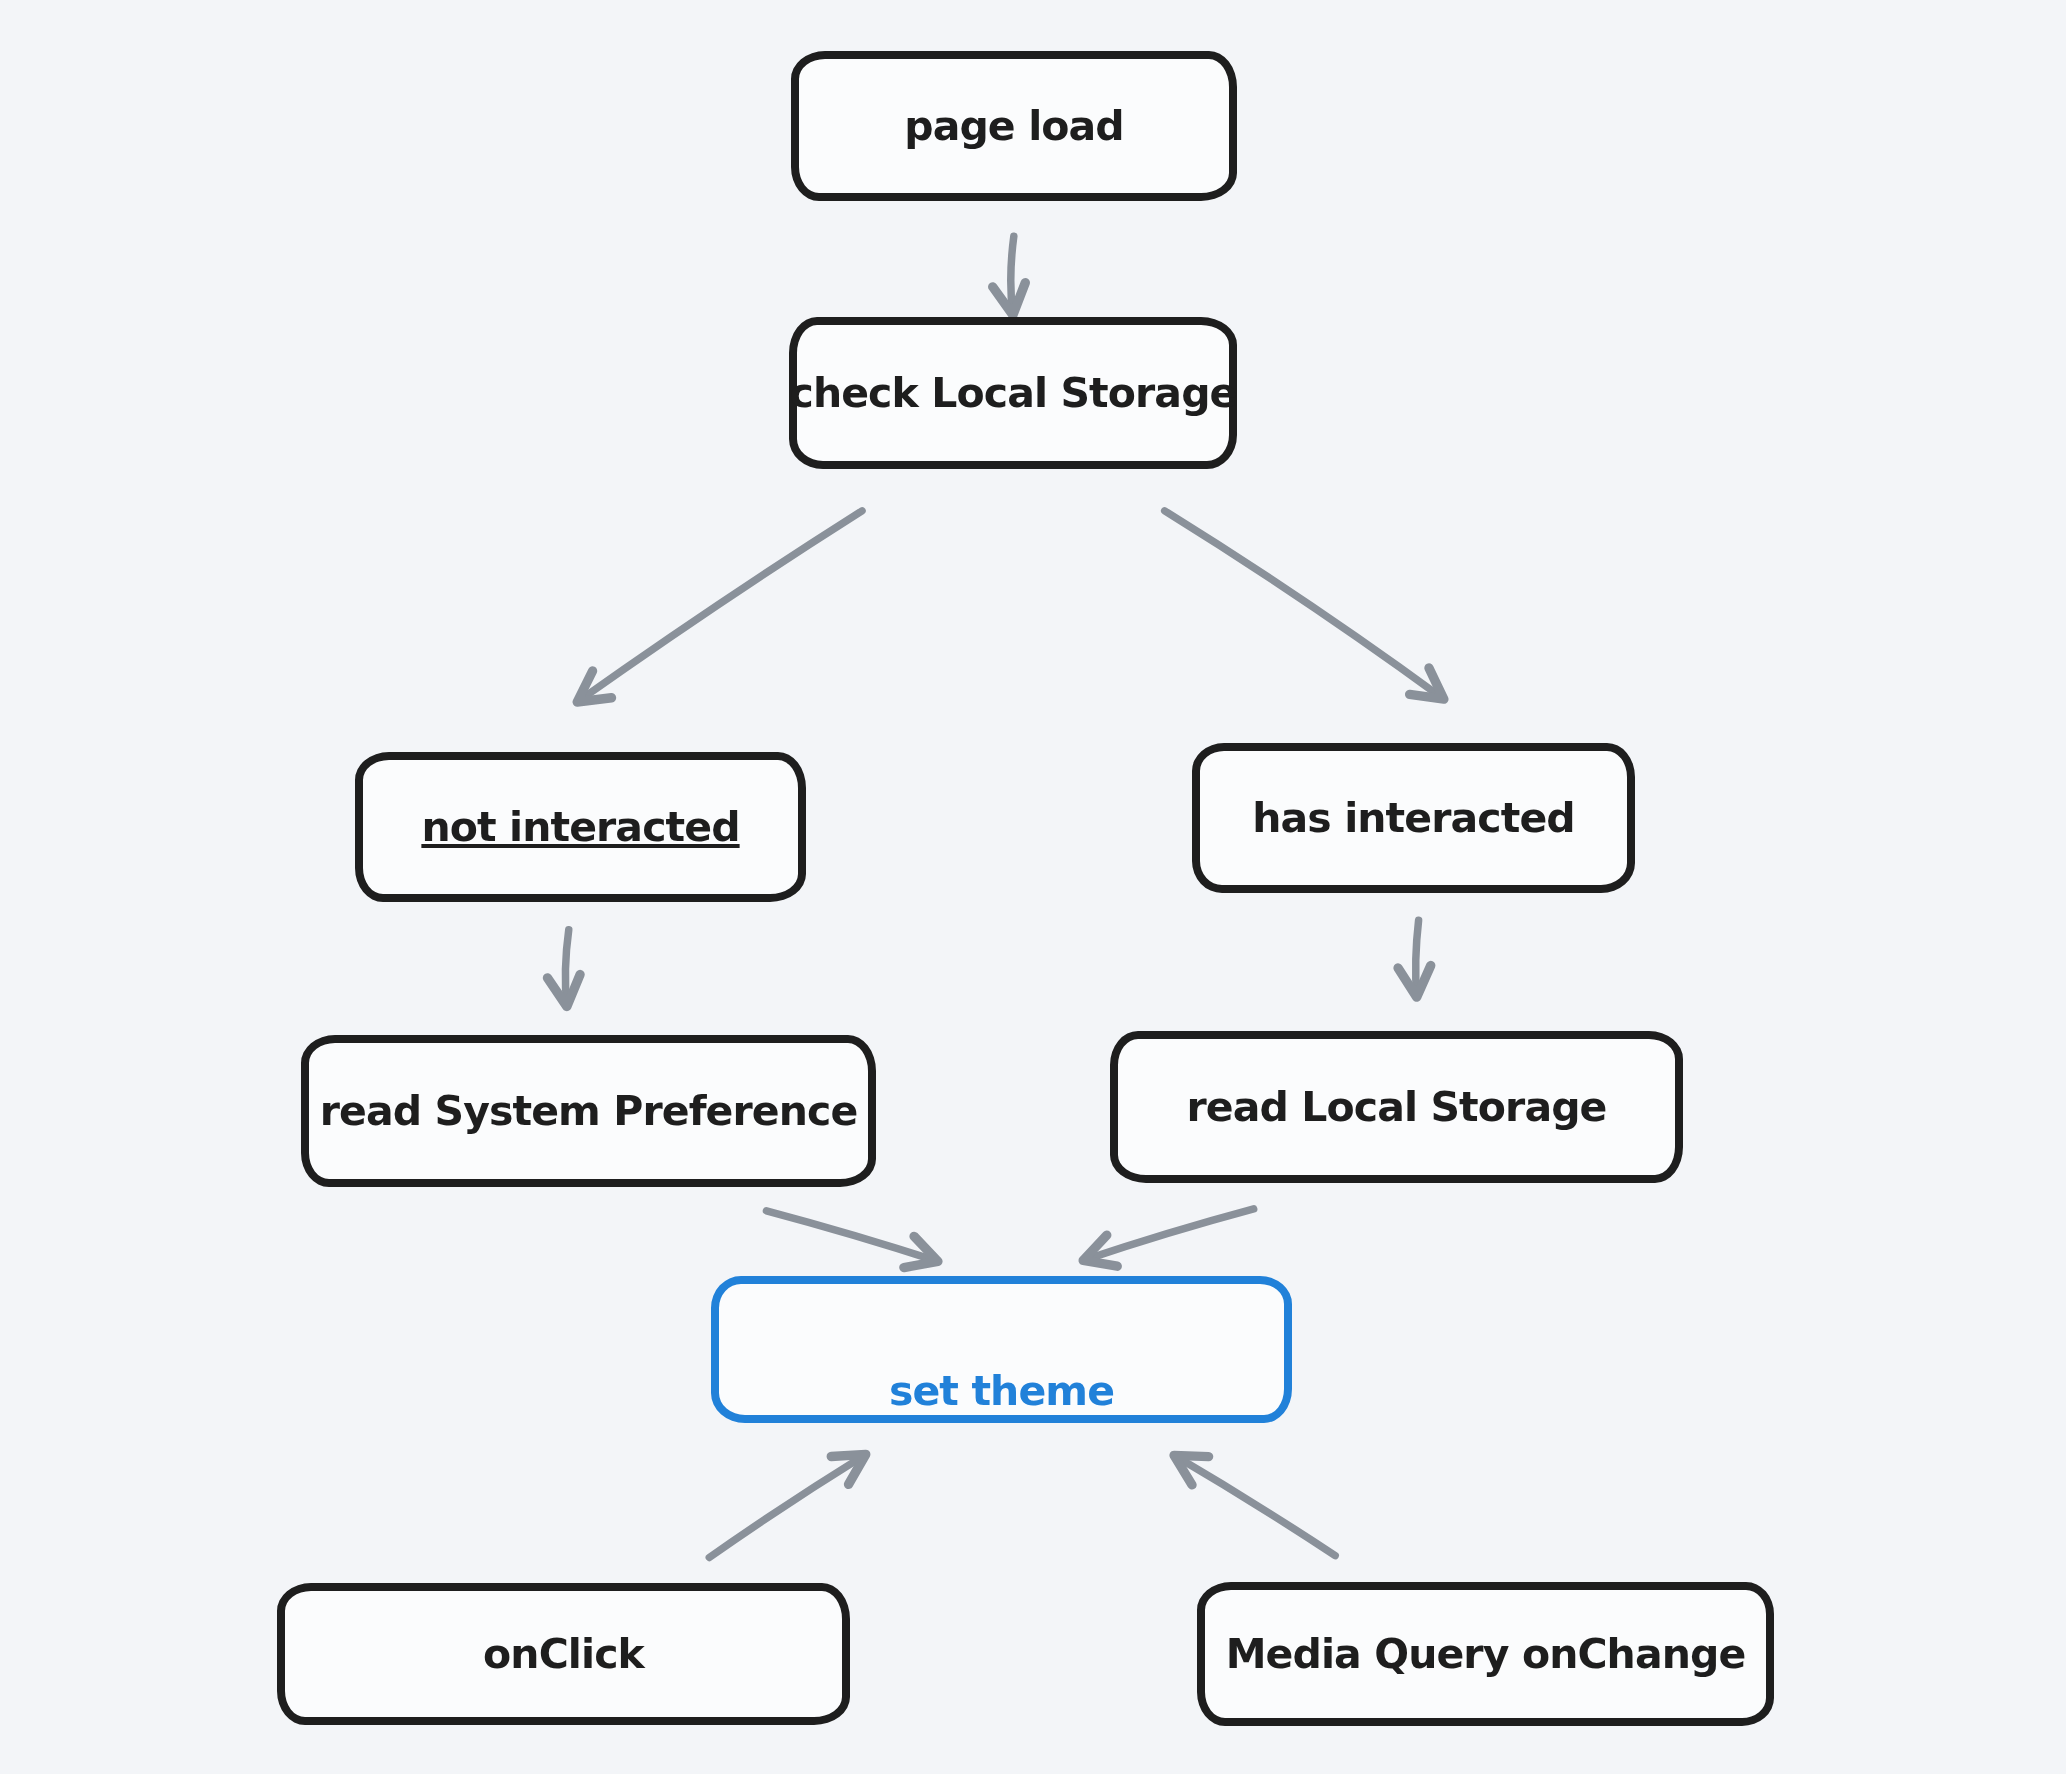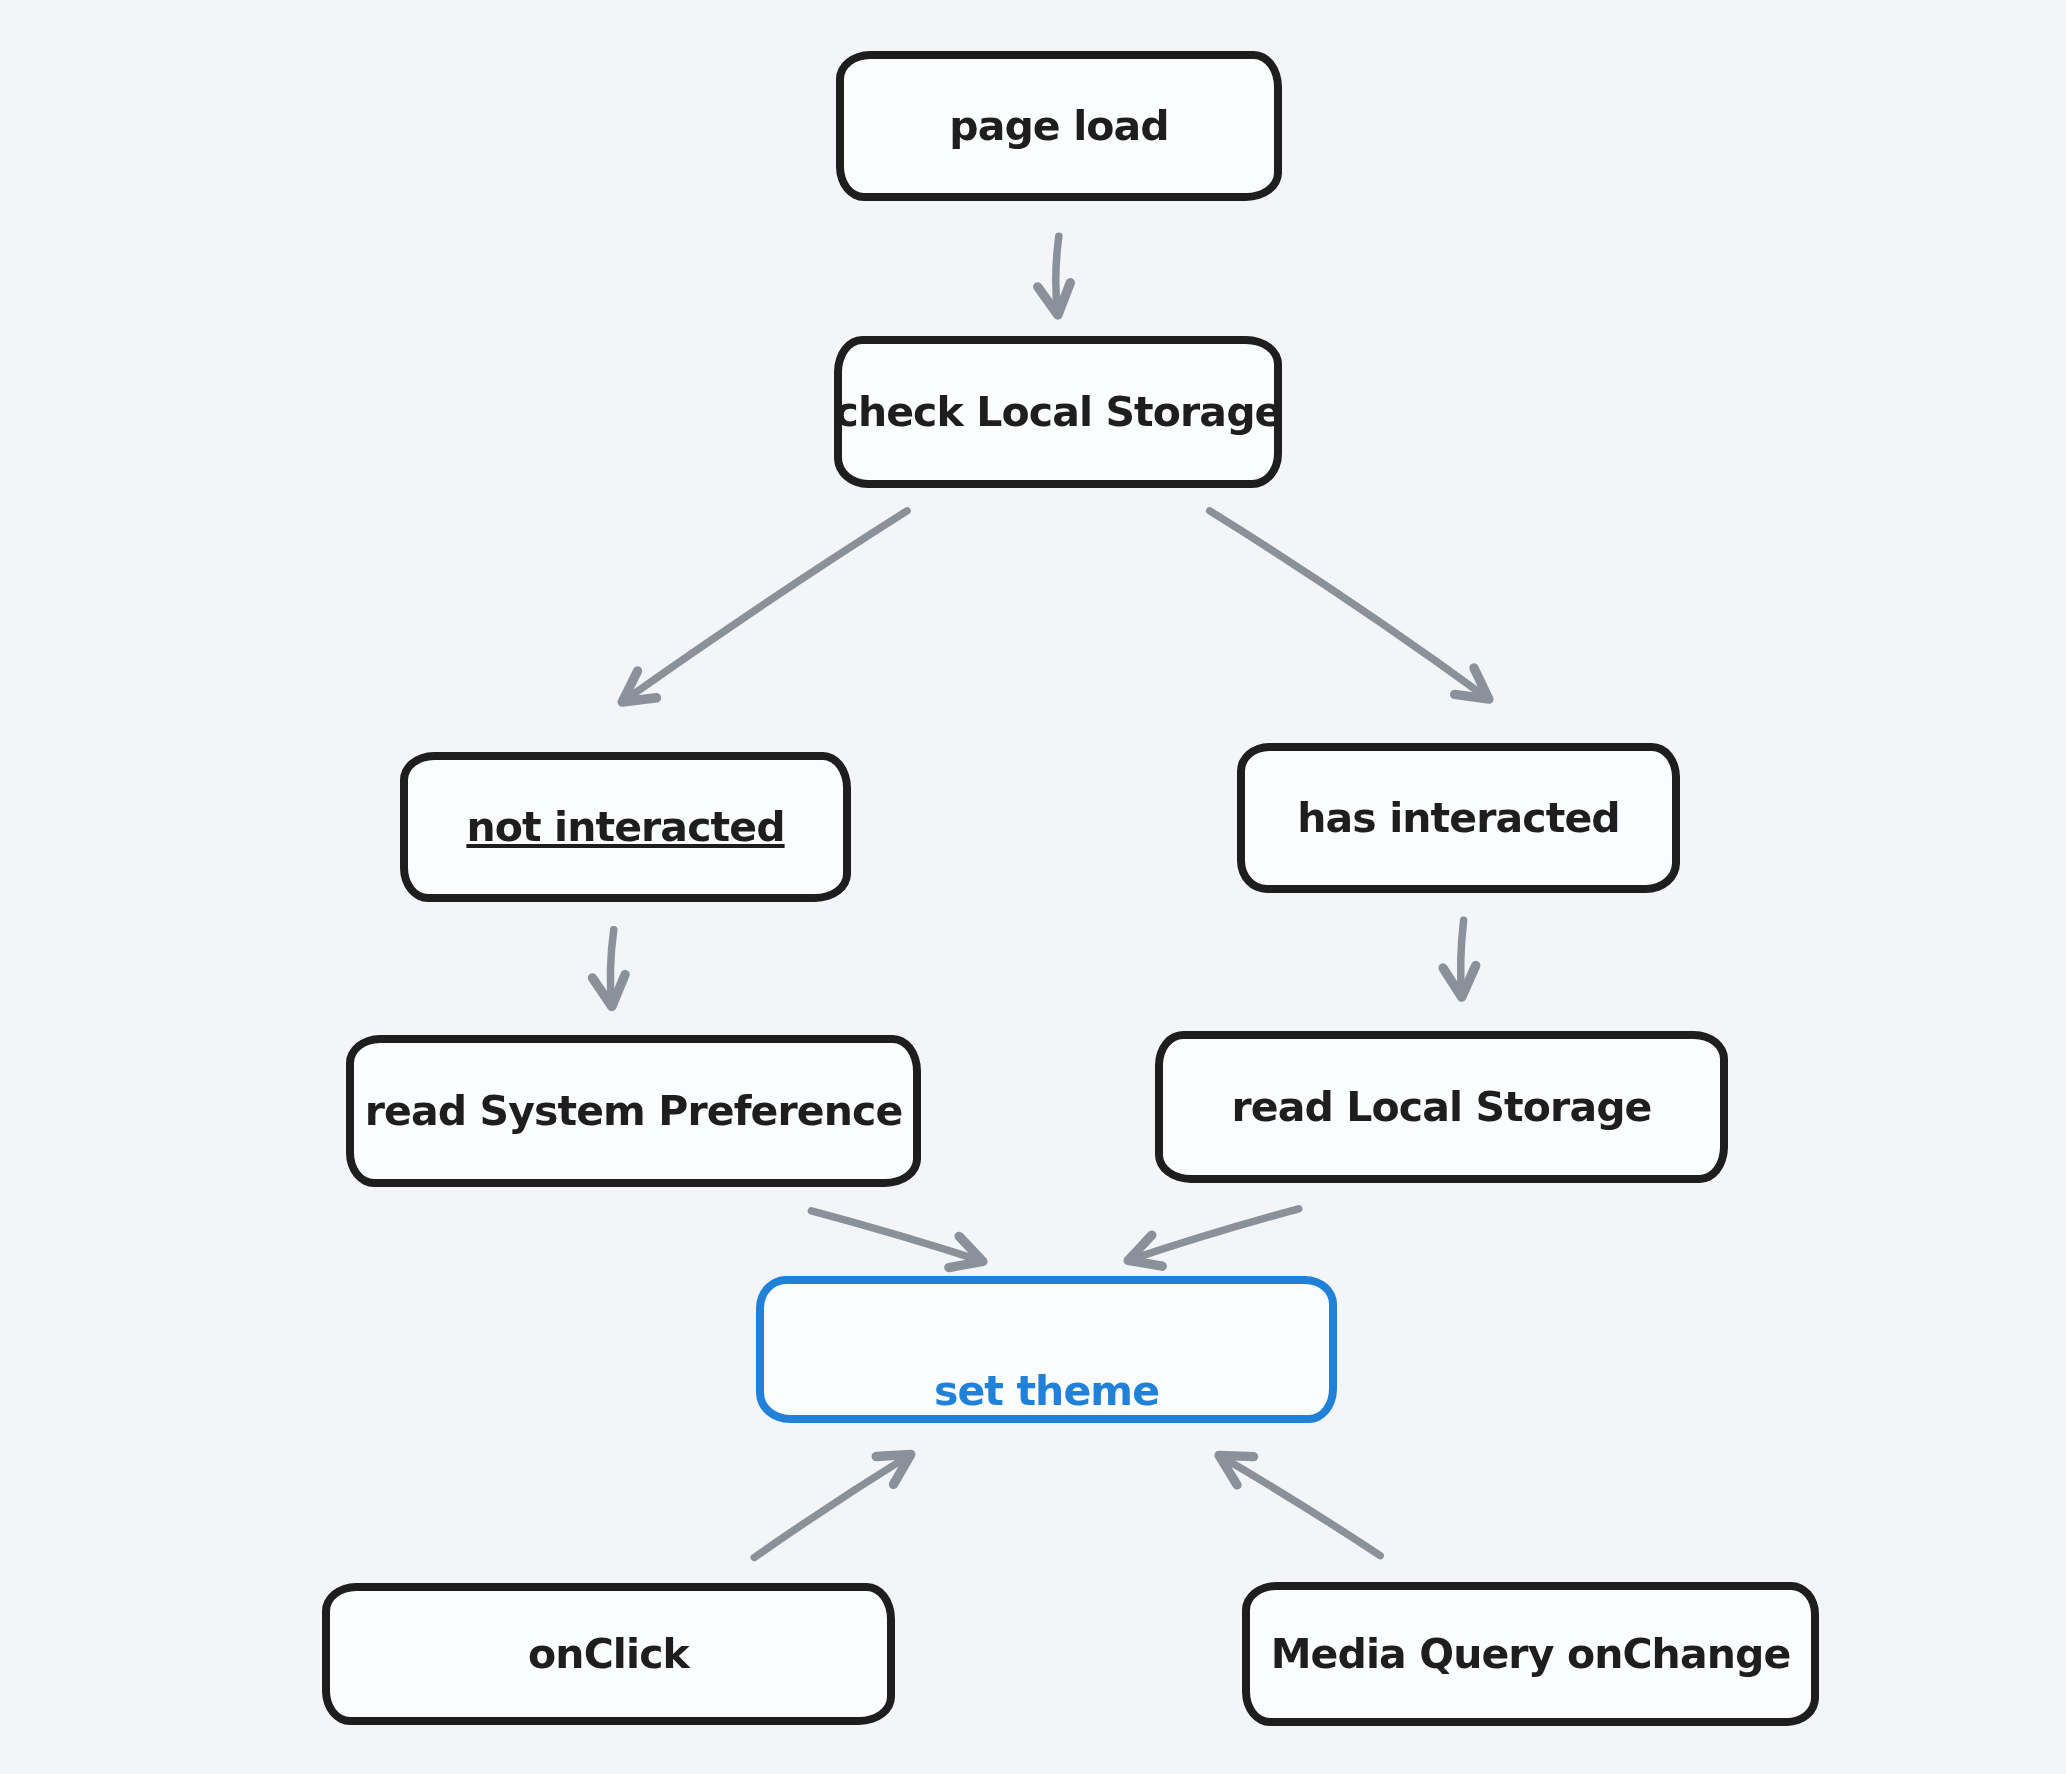--- a/index.html
+++ b/index.html
@@ -7,21 +7,20 @@
     padding: 0;
     background: var(--bg, #f3f5f8);
   }
   .stage {
     position: relative;
     width: 2008px;
     height: 1775px;
     background: var(--bg, #f3f5f8);
     overflow: hidden;
     font-family: "DejaVu Sans", "Liberation Sans", sans-serif;
-    margin-left: 45px;
   }
   svg.edges {
     position: absolute;
     left: 0;
     top: 0;
     width: 2067px;
     height: 1775px;
   }
   .edge {
     stroke: var(--arrow, #8a919a);
@@ -91,21 +90,21 @@
 
     <path class="edge" d="M757 1662 Q840 1604 924 1552" marker-end="url(#arrowhead)"></path>
 
     <path class="edge" d="M1425 1660 Q1340 1604 1253 1553" marker-end="url(#arrowhead)"></path>
   </svg>
 
   <div class="node" style="left:791px; top:51px; width:446px; height:150px;">
     <span class="label">page load</span>
   </div>
 
-  <div class="node" style="left:789px; top:336px; width:448px; height:152px; border-radius:28px 36px 30px 34px / 36px 28px 34px 30px;">
+  <div class="node" style="left:789px; top:317px; width:448px; height:152px; border-radius:28px 36px 30px 34px / 36px 28px 34px 30px;">
     <span class="label">check Local Storage</span>
   </div>
 
   <div class="node" style="left:355px; top:752px; width:451px; height:150px;text-decoration:underline;">
     <span class="label">not interacted</span>
   </div>
 
   <div class="node" style="left:1192px; top:743px; width:443px; height:150px; border-radius:32px 28px 34px 30px / 28px 34px 30px 32px;">
     <span class="label">has interacted</span>
   </div>

